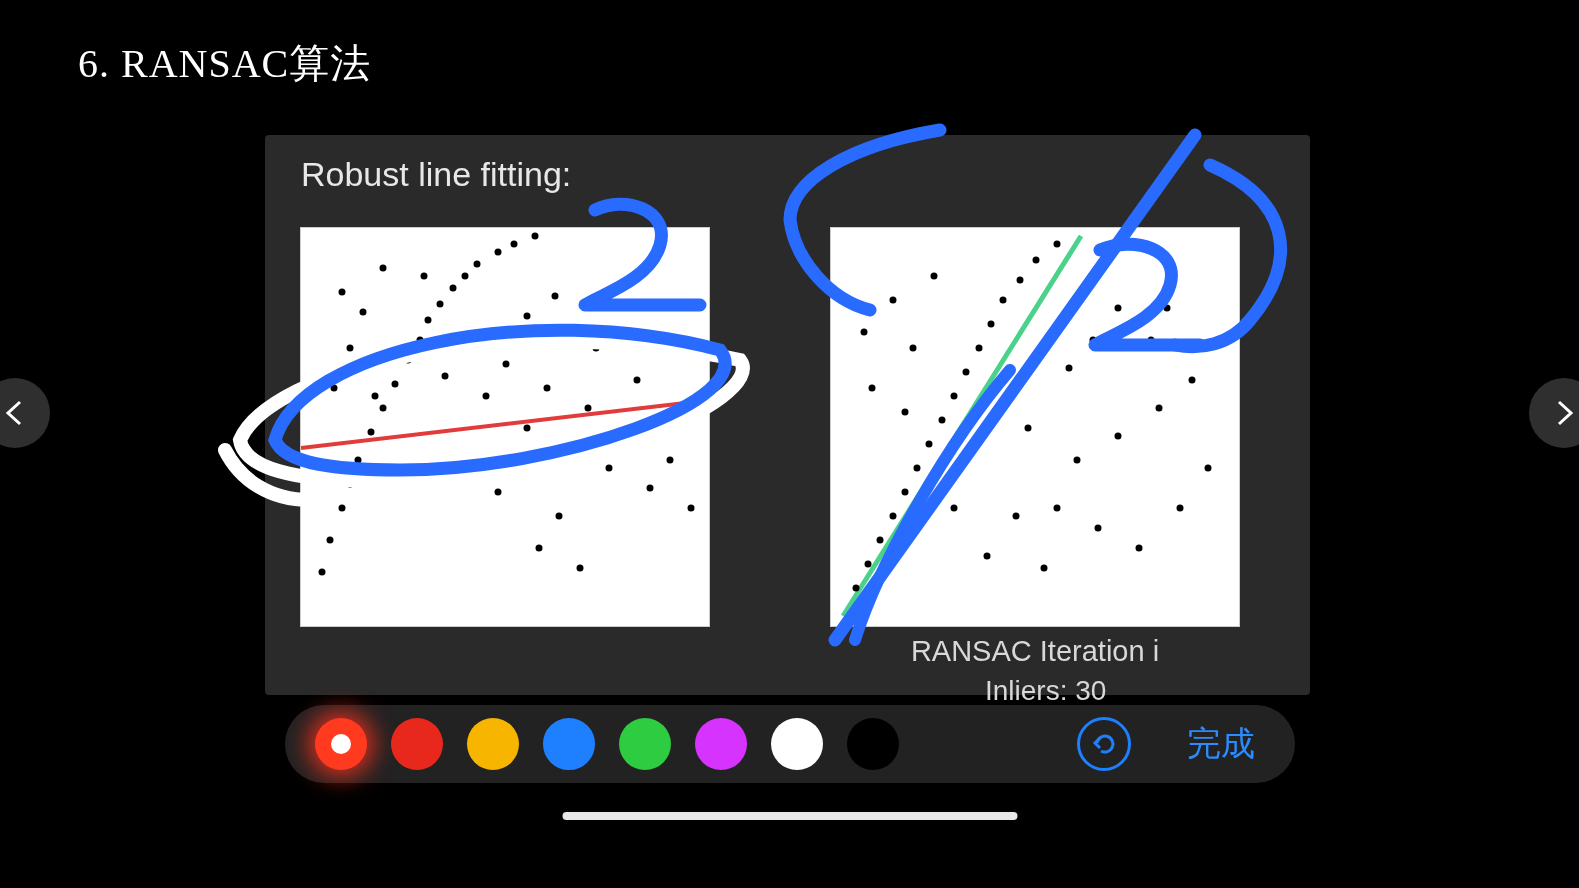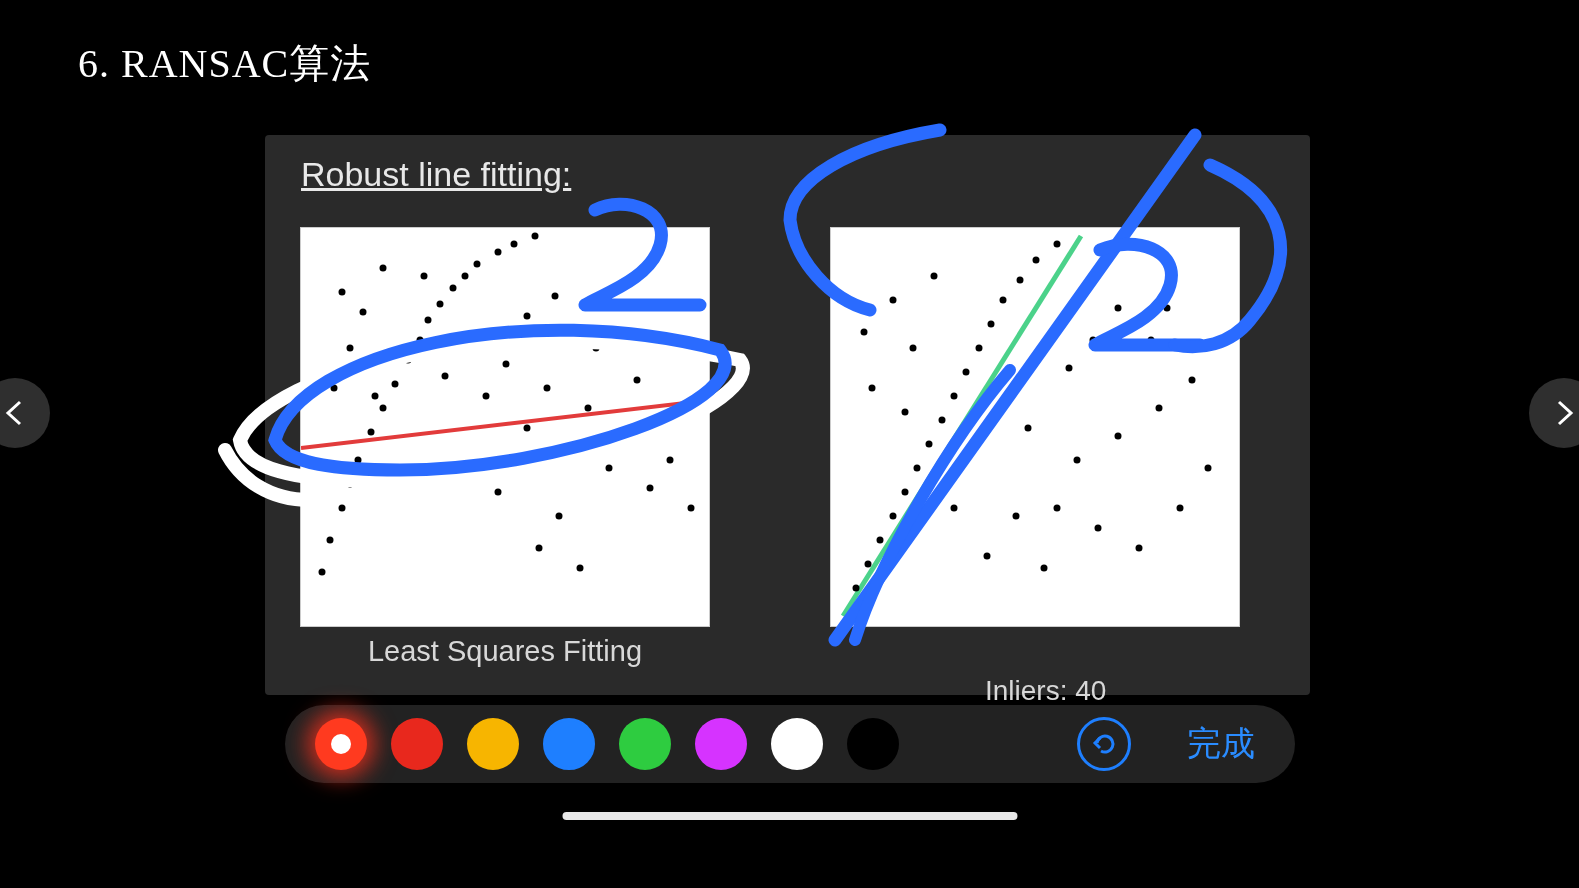--- a/index.html
+++ b/index.html
@@ -29,21 +29,20 @@
     background: #2a2a2a;
     border-radius: 4px;
   }
   .card-heading {
     position: absolute;
     top: 20px;
     left: 36px;
     color: #e8e8e8;
     font-size: 34px;
     font-weight: 400;
-    text-decoration: underline;
   }
   .plot-box {
     position: absolute;
     width: 410px;
     height: 400px;
     background: #fff;
     border: 1px solid #ccc;
   }
   .plot-left { left: 35px; top: 92px; }
   .plot-right { left: 565px; top: 92px; }
@@ -219,21 +218,20 @@
       <div class="dot" style="left: 32.8px; top: 160px;"></div>
       <div class="dot" style="left: 49.2px; top: 120px;"></div>
       <div class="dot" style="left: 73.8px; top: 168px;"></div>
       <div class="dot" style="left: 172.2px; top: 240px;"></div>
       <div class="dot" style="left: 196.8px; top: 264px;"></div>
       <div class="dot" style="left: 225.5px; top: 88px;"></div>
       <div class="dot" style="left: 254.2px; top: 68px;"></div>
       <div class="dot" style="left: 295.2px; top: 120px;"></div>
       <div class="dot" style="left: 336.2px; top: 152px;"></div>
     </div>
-  <div class="plot-caption caption-left">Least Squares Fitting</div>
 
   <div class="plot-box plot-right">
     <svg class="fit-line" width="410" height="400">
       <line x1="12" y1="388" x2="250" y2="8" stroke="#4bd28a" stroke-width="5"></line>
     </svg>
   <div class="dot" style="left: 24.6px; top: 360px;"></div>
       <div class="dot" style="left: 36.9px; top: 336px;"></div>
       <div class="dot" style="left: 49.2px; top: 312px;"></div>
       <div class="dot" style="left: 61.5px; top: 288px;"></div>
       <div class="dot" style="left: 73.8px; top: 264px;"></div>
@@ -268,21 +266,22 @@
       <div class="dot" style="left: 287px; top: 80px;"></div>
       <div class="dot" style="left: 213.2px; top: 340px;"></div>
       <div class="dot" style="left: 184.5px; top: 288px;"></div>
       <div class="dot" style="left: 155.8px; top: 328px;"></div>
       <div class="dot" style="left: 123px; top: 280px;"></div>
       <div class="dot" style="left: 196.8px; top: 200px;"></div>
       <div class="dot" style="left: 319.8px; top: 112px;"></div>
       <div class="dot" style="left: 336.2px; top: 80px;"></div>
       <div class="dot" style="left: 369px; top: 120px;"></div>
     </div>
-  <div class="inliers-label">Inliers: 40</div>
+  <div class="plot-caption caption-right">RANSAC Iteration i</div>
+  <div class="inliers-label">Inliers: 30</div>
 </div>
 
 <div class="nav-arrow nav-left">
   <svg>
       <polyline points="18,2 6,13 18,24"></polyline>
     </svg>
 </div>
 <div class="nav-arrow nav-right">
   <svg>
       <polyline points="8,2 20,13 8,24"></polyline>

